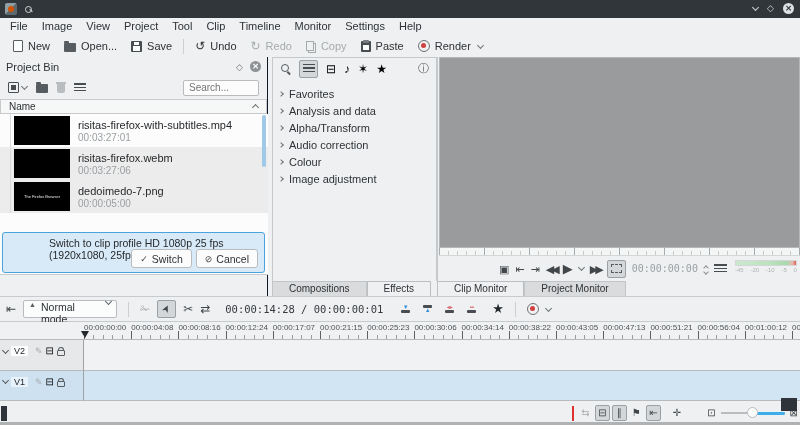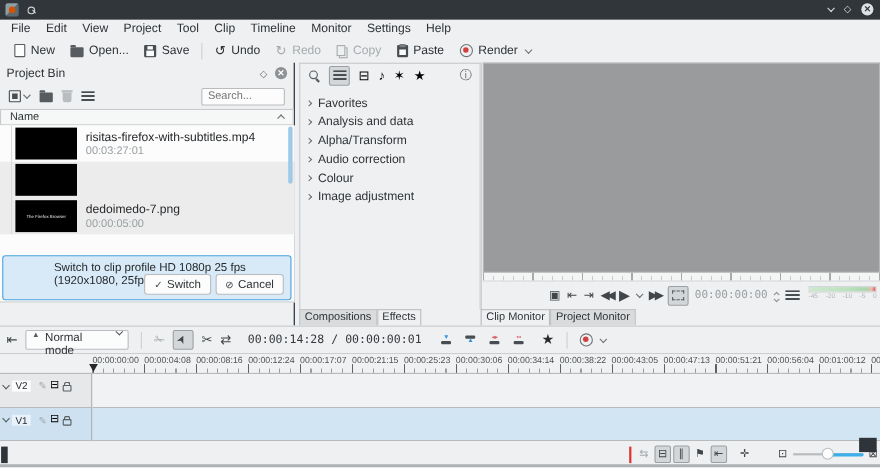--- a/index.html
+++ b/index.html
@@ -114,21 +114,21 @@
     background:#565c60; transform:rotate(45deg); transform-origin:0 0; }
   .pressed { background:#d3d7d9; border:1px solid #9aa0a3; border-radius:2px; }
   .icon-box { display:flex; align-items:center; justify-content:center; width:19px; height:18px; }
   .fx-tree { padding-top:6px; }
   .fx-cat { display:flex; align-items:center; gap:6px; height:17px; padding-left:6px;
     font-size:11px; color:#2e3236; }
   .chev.dark { border-color:#6d7377; width:4px; height:4px; }
   .fx-info { margin-left:auto; font-size:11px; color:#565c60; }
 
   
-  .tab { height:15px; line-height:14px; padding:0 4px; font-size:10px; color:#2e3236;
+  .tab { height:15px; line-height:14px; padding:0 16px; font-size:10px; color:#2e3236;
     border:1px solid #c2c5c7; border-bottom:none; background:#d9dbdc; }
   .tab.active { background:#eff0f1; border-color:#bcbfc1; }
   .fx-tabs { position:absolute; left:272px; top:281px; display:flex; }
   .mon-tabs { position:absolute; left:437px; top:281px; display:flex; }
 
   
   .mon-panel { position:absolute; left:437px; top:57px; width:363px; height:239px; background:#eff0f1;
     border-left:1px solid #c6c9cb; }
   .mon-video { position:absolute; left:1px; top:0; width:361px; height:191px; background:#999b9d;
     border:1px solid #b4b7b9; }
@@ -223,21 +223,21 @@
     <span class="tb-btns">
       <span class="chev down lt"></span>
       <span class="tb-max">◇</span>
       <span class="tb-close">✕</span>
     </span>
   </div>
 
   <div class="menubar">
 
   <span class="menu-item" style="--i: 0;">File</span>
-      <span class="menu-item alt" style="--i: 1;">Edit</span>
+      <span class="menu-item alt" style="--i: 1;">Image</span>
       <span class="menu-item" style="--i: 2;">View</span>
       <span class="menu-item alt" style="--i: 3;">Project</span>
       <span class="menu-item" style="--i: 4;">Tool</span>
       <span class="menu-item alt" style="--i: 5;">Clip</span>
       <span class="menu-item" style="--i: 6;">Timeline</span>
       <span class="menu-item alt" style="--i: 7;">Monitor</span>
       <span class="menu-item" style="--i: 8;">Settings</span>
       <span class="menu-item alt" style="--i: 9;">Help</span>
     </div>
 
@@ -308,20 +308,24 @@
           </span>
           <span class="bin-meta">
             <div class="bin-title">risitas-firefox-with-subtitles.mp4</div>
             <div class="bin-duration">00:03:27:01</div>
           </span>
         </div>
         <div class="bin-row alt" style="--i: 1;">
           <span class="treeline"></span>
           <span class="bin-thumb">
             <span class="thumb-txt"></span>
+          </span>
+          <span class="bin-meta">
+            <div class="bin-title">risitas-firefox.webm</div>
+            <div class="bin-duration">00:03:27:06</div>
           </span>
         </div>
         <div class="bin-row alt" style="--i: 3;">
           <span class="treeline"></span>
           <span class="bin-thumb">
             <span class="thumb-txt">The Firefox Browser</span>
           </span>
           <span class="bin-meta">
             <div class="bin-title">dedoimedo-7.png</div>
             <div class="bin-duration">00:00:05:00</div>

